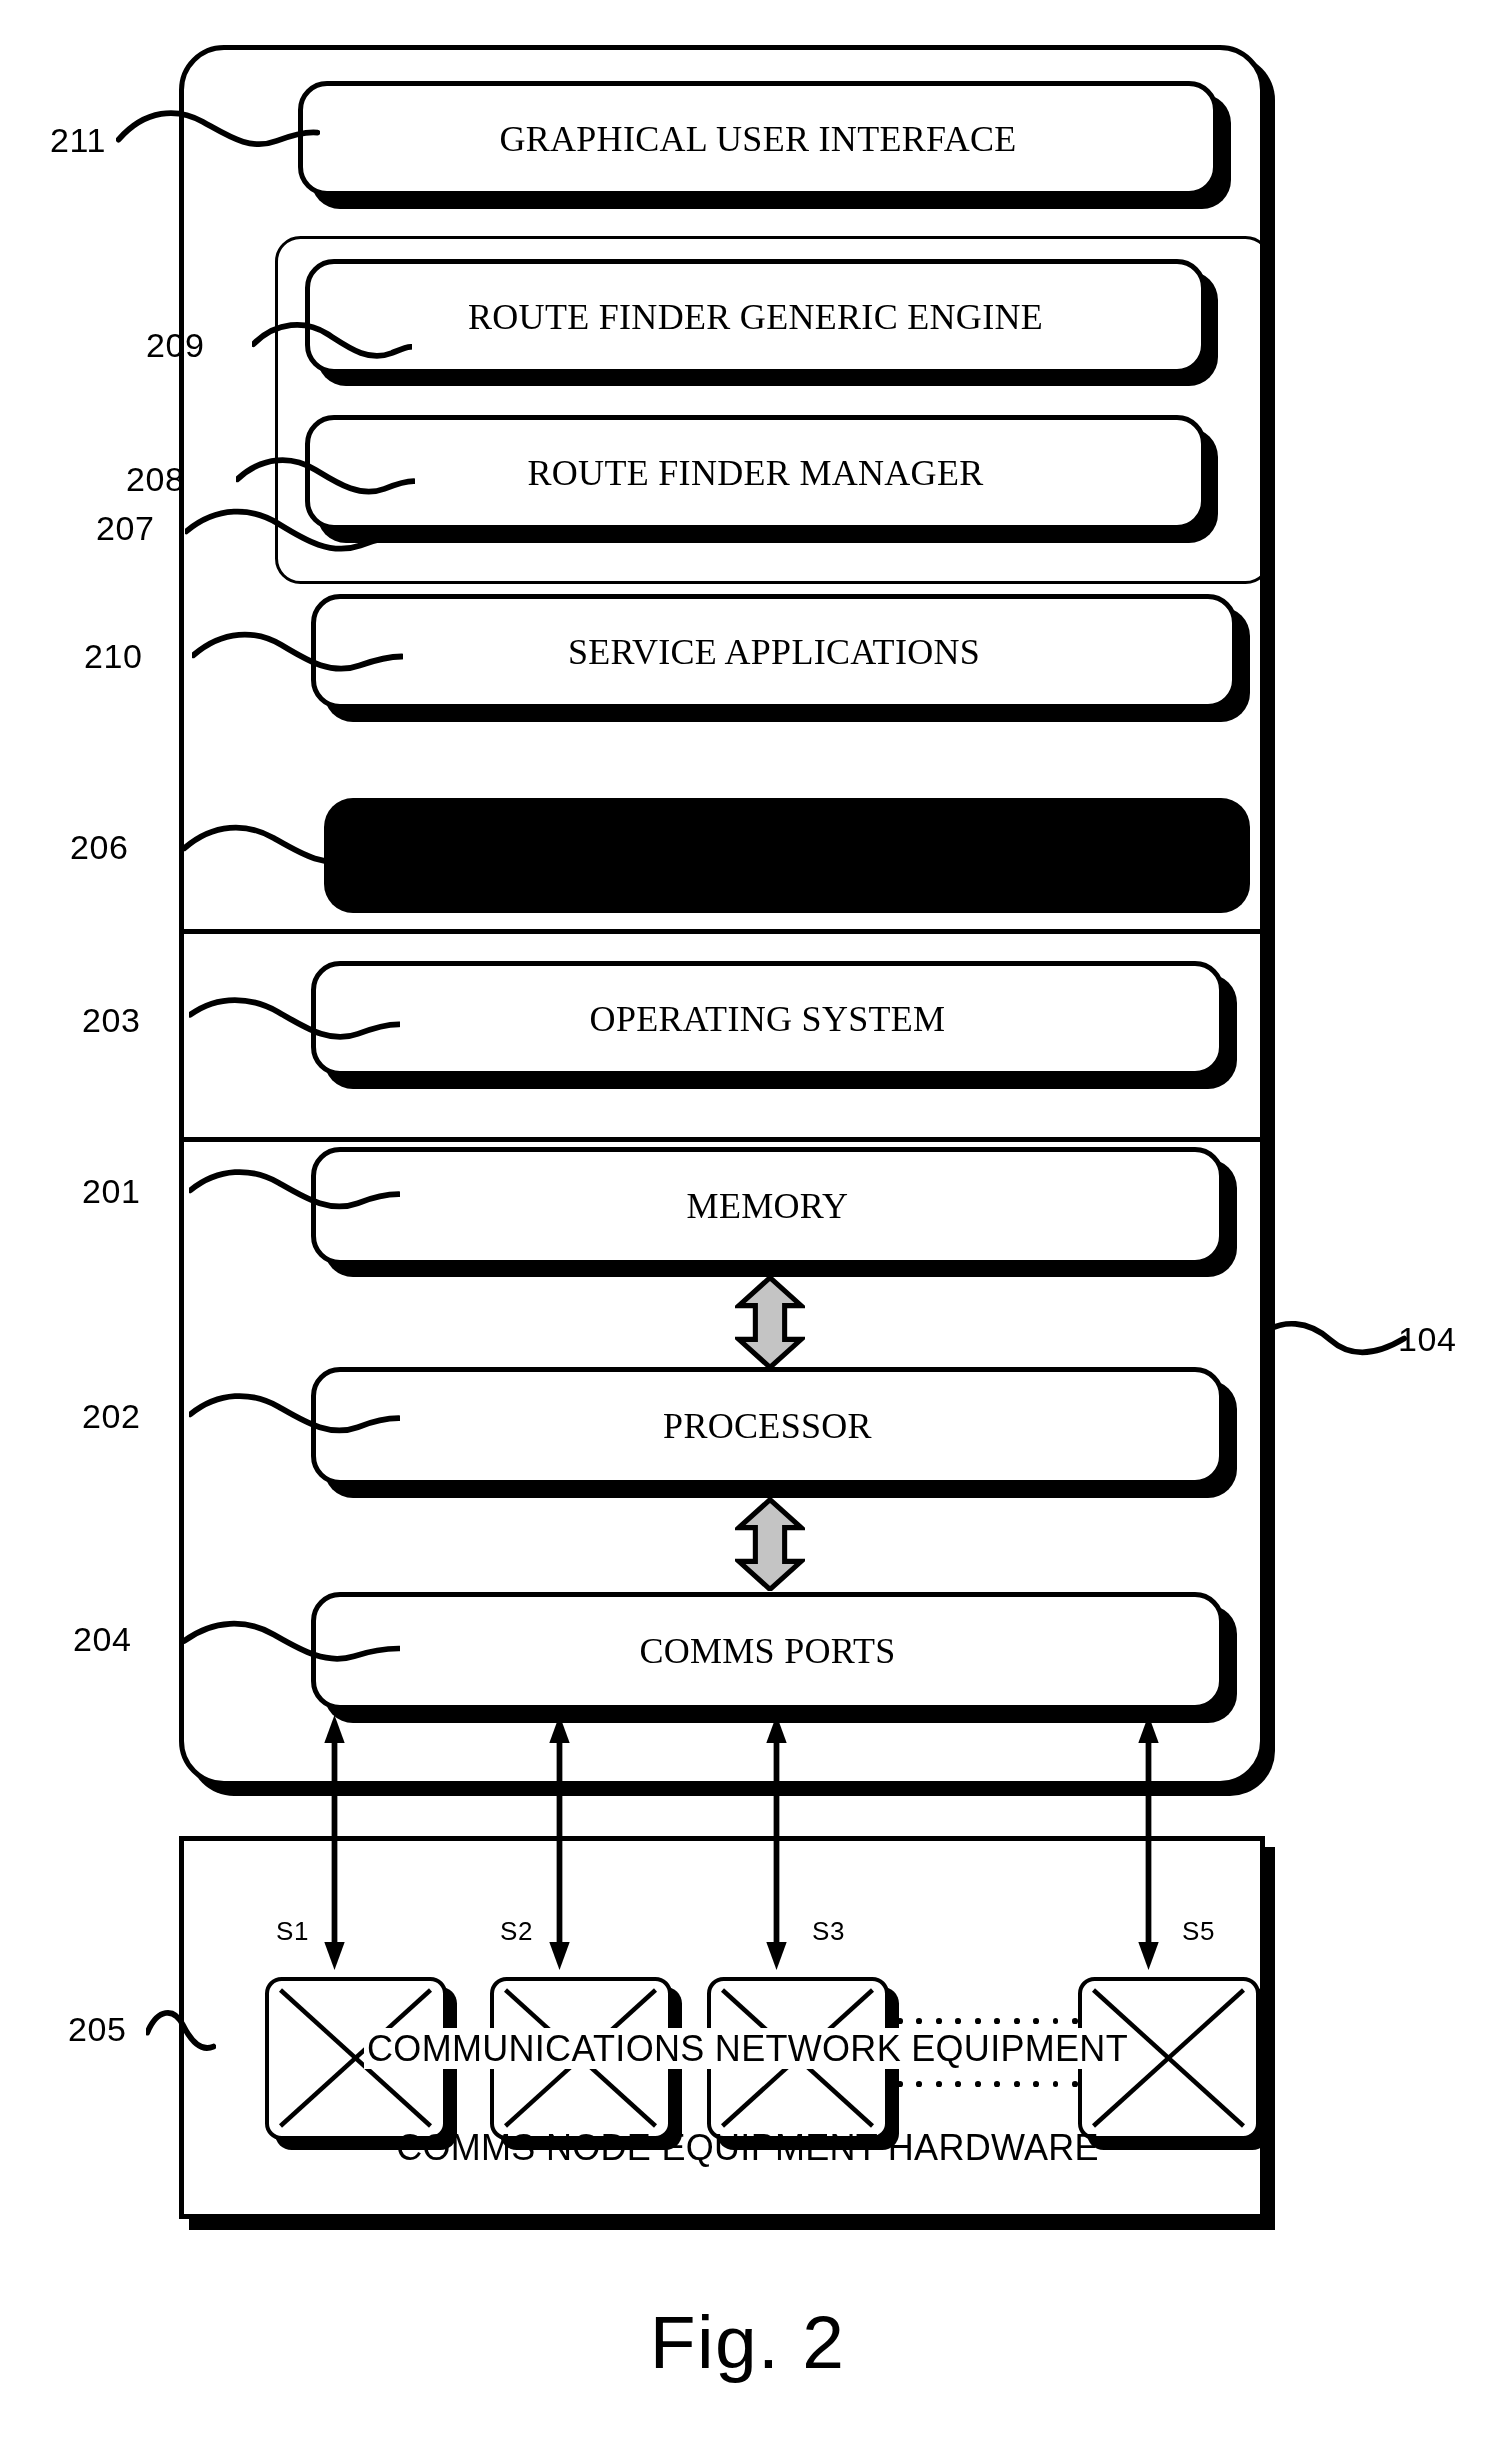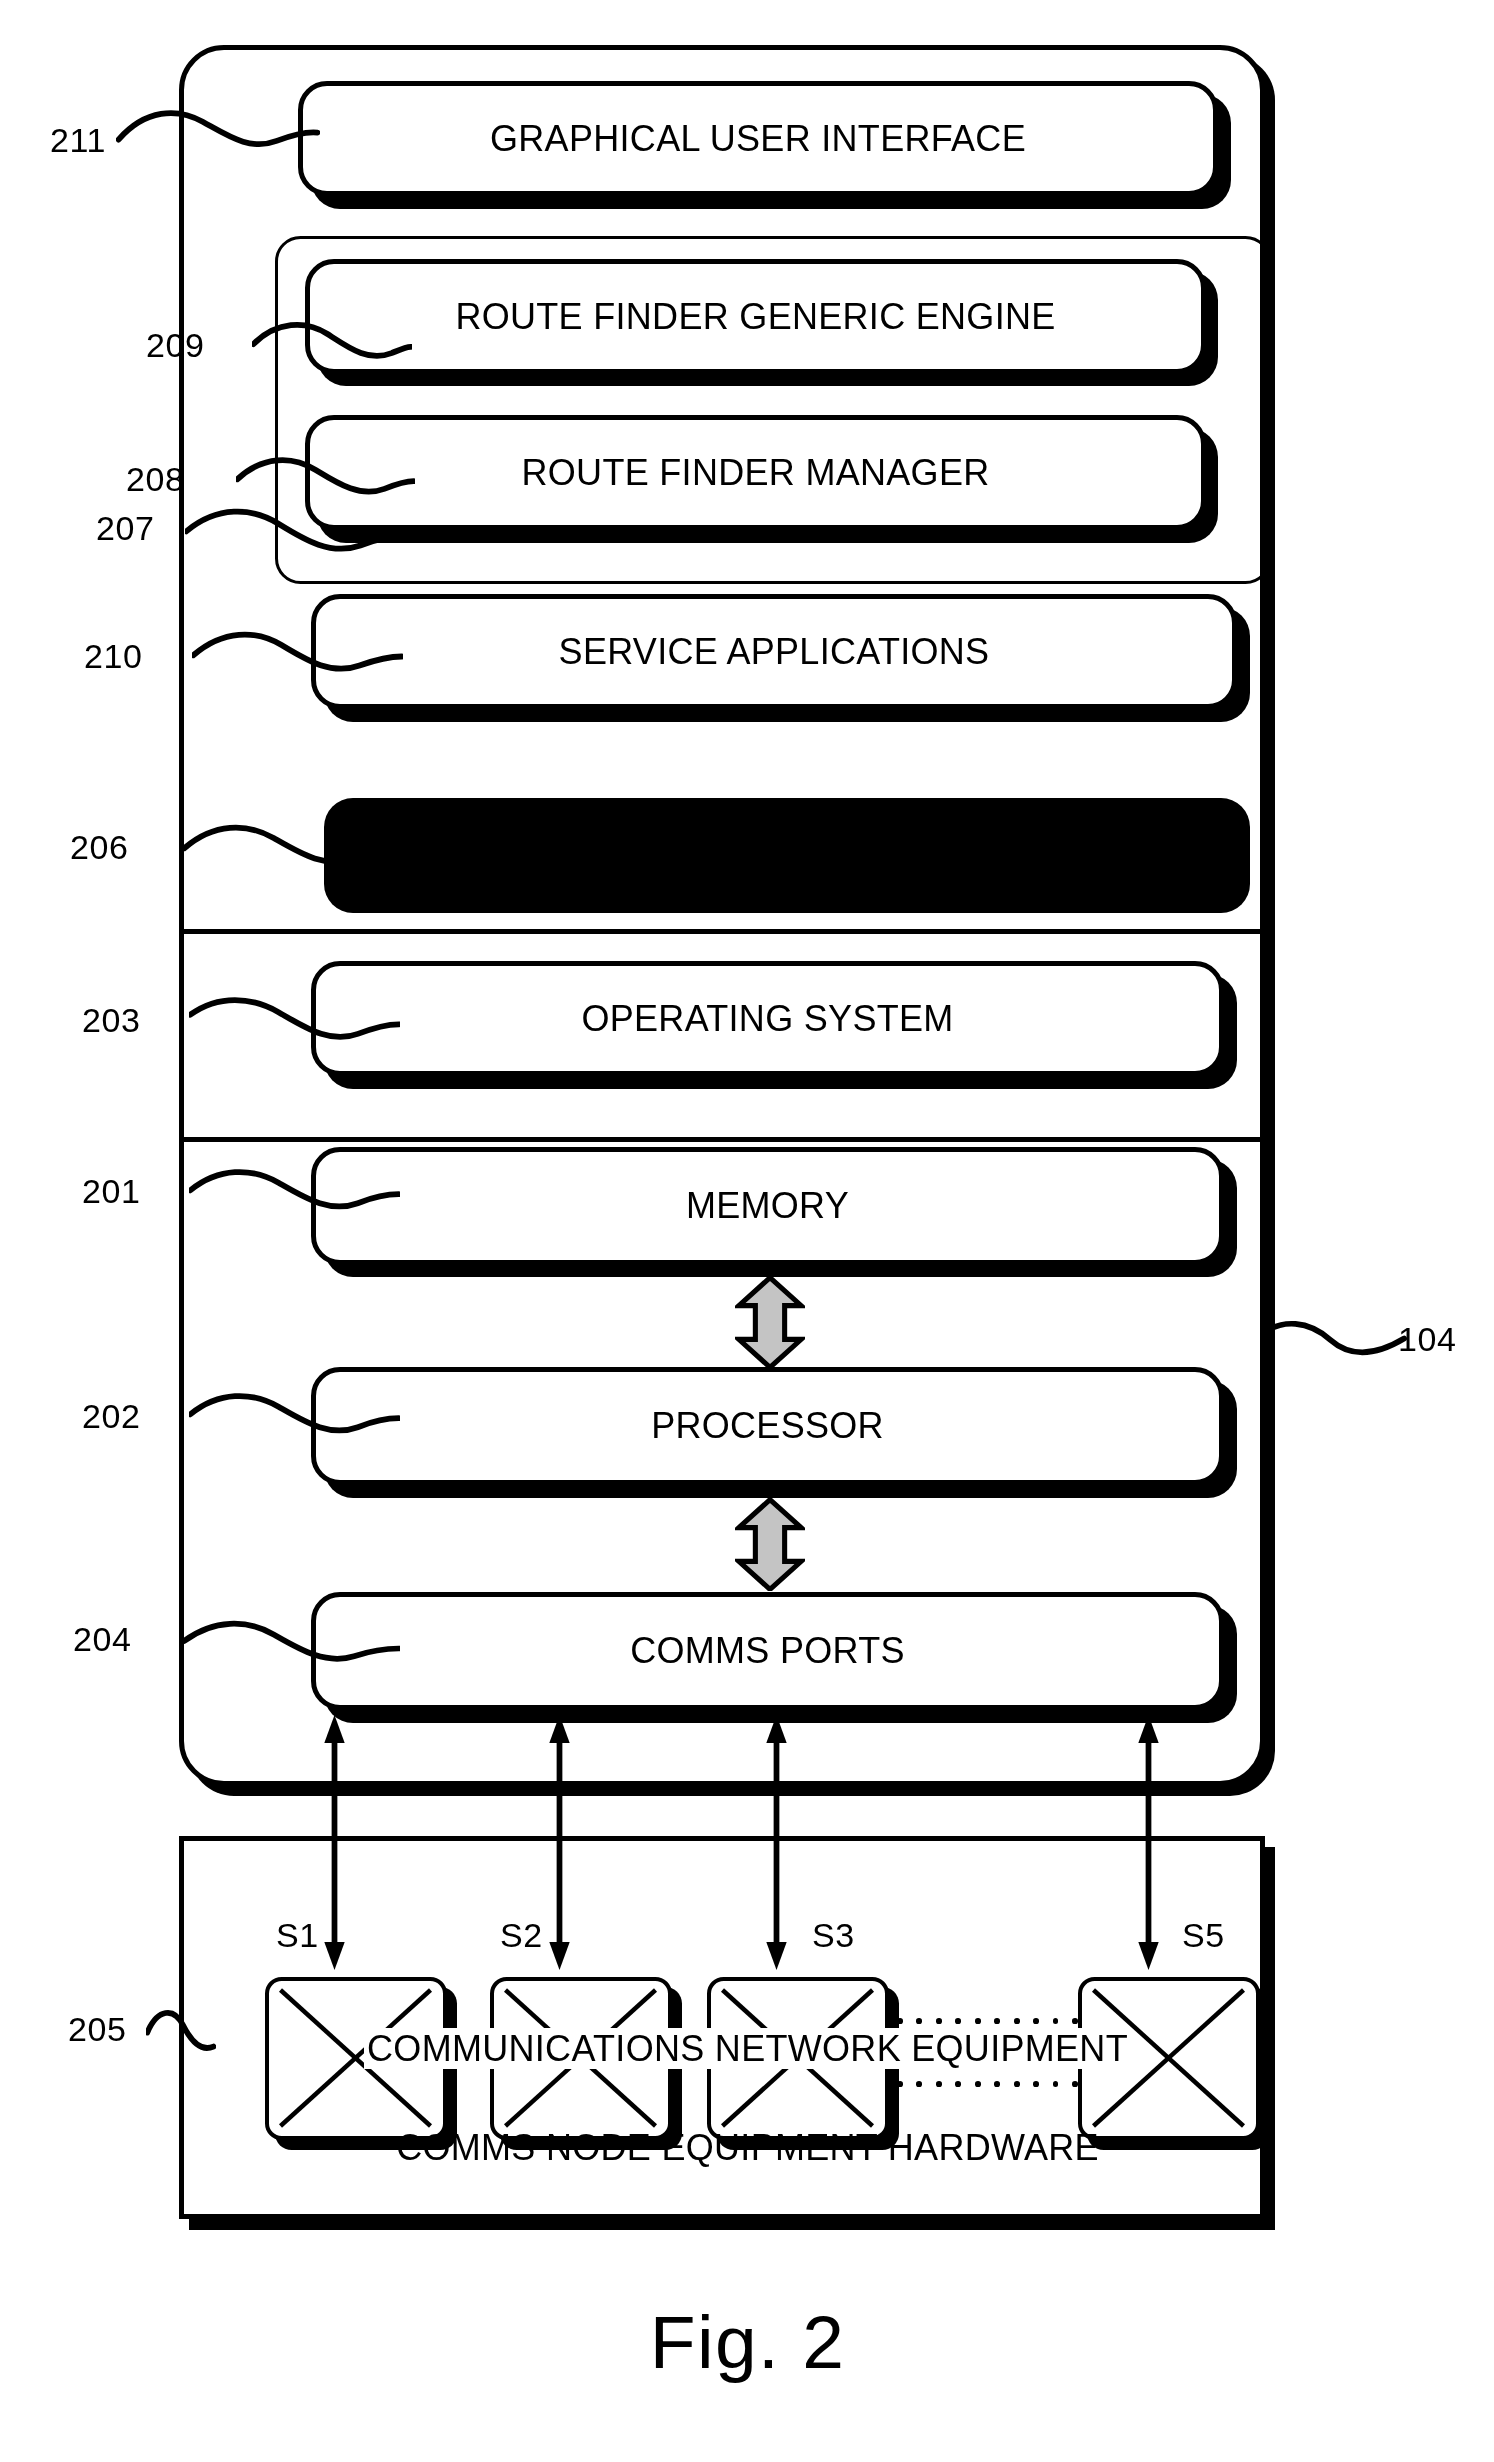--- a/index.html
+++ b/index.html
@@ -78,21 +78,21 @@
     position:absolute;
     border-radius:29px;
     background:#000;
     z-index:5;
   }
   .mod-label{
     font-size:36px;
     letter-spacing:0.3px;
     white-space:nowrap;
     text-align:center;
-    font-family:Liberation Sans, sans-serif;
+    font-family:Liberation Serif, serif;
   }
 
   
   #group-frame{
     position:absolute;
     box-sizing:border-box;
     border:3.2px solid #000;
     border-radius:25.5px;
     background:transparent;
     z-index:3;
@@ -168,21 +168,21 @@
   }
   .sw-shadow{
     position:absolute;
     border-radius:16.6px;
     background:#000;
     z-index:5;
   }
   .sw svg{display:block;}
   .sw-tag{
     position:absolute;
-    font-size:34px;
+    font-size:26px;
     letter-spacing:0.6px;
     z-index:10;
     white-space:nowrap;
   }
 
   
   .dots{
     position:absolute;
     z-index:7;
     display:flex;

